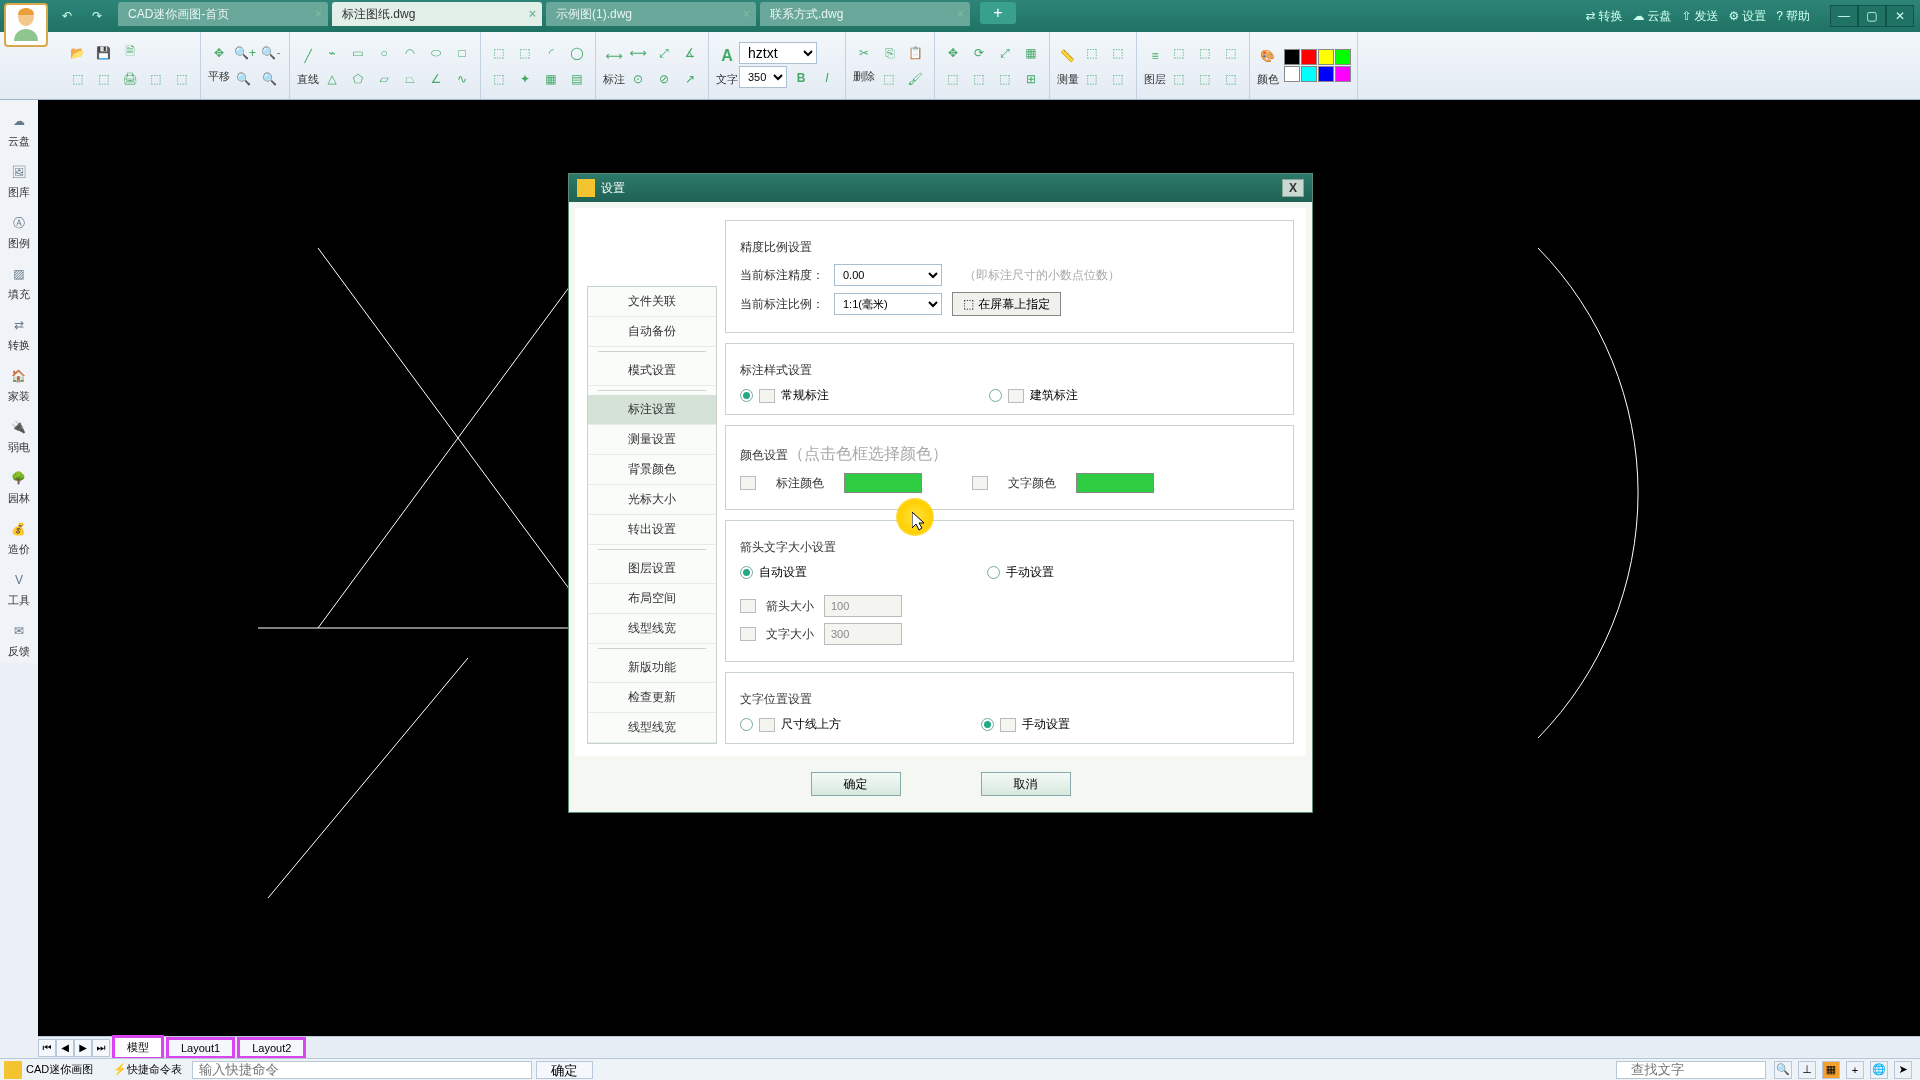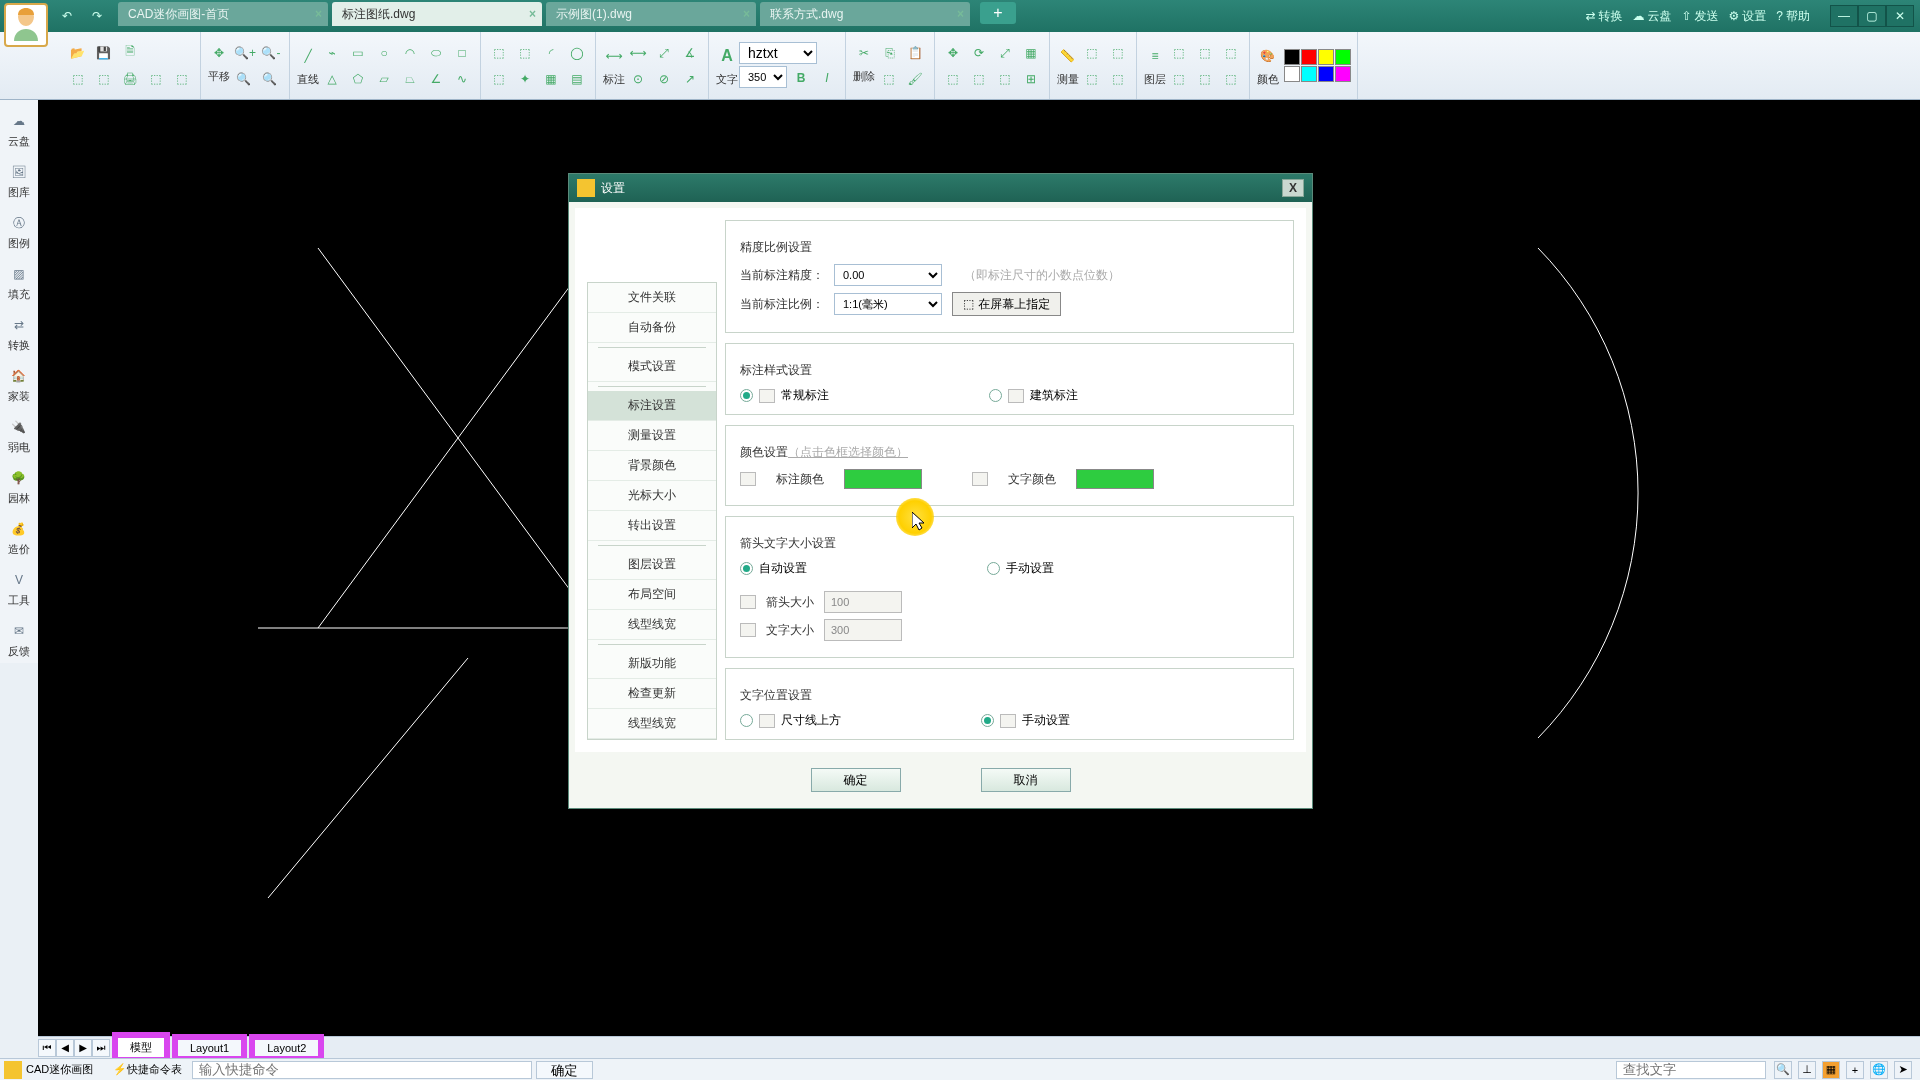--- a/index.html
+++ b/index.html
@@ -39,45 +39,45 @@
 .leftbar .litem span { font-size: 11px; color: #333; margin-top: 2px; }
 
 
 .canvas { position: absolute; left: 38px; top: 100px; right: 0; bottom: 44px; background: #000; overflow: hidden; }
 .canvas svg { width: 100%; height: 100%; }
 
 
 .bottom-tabs { position: absolute; left: 38px; bottom: 22px; right: 0; height: 22px; background: #e6edf4; display: flex; align-items: center; border-top: 1px solid #b8c8d8; }
 .bottom-tabs .tab-nav { display: flex; }
 .bottom-tabs .tab-nav div { width: 18px; height: 18px; border: 1px solid #b8c8d8; background: #f4f8fc; display: flex; align-items: center; justify-content: center; cursor: pointer; font-size: 10px; }
-.bottom-tabs .btab { padding: 2px 12px; border: 6px solid #d946ef; background: #f4f8fc; margin-left: 2px; font-size: 11px; cursor: pointer; }
+.bottom-tabs .btab { padding: 2px 12px; border: 3px solid #d946ef; background: #f4f8fc; margin-left: 2px; font-size: 11px; cursor: pointer; }
 .bottom-tabs .btab.active { background: #fff; }
 
 .statusbar { position: absolute; left: 0; bottom: 0; right: 0; height: 22px; background: #eef3f8; display: flex; align-items: center; border-top: 1px solid #b8c8d8; font-size: 11px; }
 .statusbar .appico { width: 18px; height: 18px; background: #f4c430; margin: 0 4px; }
 .statusbar .cmdinput { height: 18px; width: 340px; border: 1px solid #b8c8d8; background: #fff; padding: 0 6px; margin-left: 10px; }
 .statusbar .okbtn { height: 18px; padding: 0 14px; border: 1px solid #b8c8d8; background: #f4f8fc; margin-left: 4px; cursor: pointer; }
-.statusbar .search { margin-left: auto; height: 18px; width: 150px; border: 1px solid #b8c8d8; background: #fff; padding: 0 6px; }
+.statusbar .search { margin-left: auto; height: 18px; width: 150px; border: 1px solid #b8c8d8; background: #fff; padding: 0 14px; }
 .statusbar .sicons { display: flex; gap: 6px; margin: 0 8px; }
 .statusbar .sicons div { width: 18px; height: 18px; border: 1px solid #b8c8d8; display: flex; align-items: center; justify-content: center; cursor: pointer; }
 
 
 .dialog { position: absolute; left: 568px; top: 173px; width: 745px; background: #f4f7f2; border: 1px solid #5a8a7a; box-shadow: 2px 2px 8px rgba(0,0,0,.4); }
 .dialog-title { height: 28px; background: linear-gradient(#2d7a6a,#1f6254); display: flex; align-items: center; padding: 0 8px; color: #fff; font-size: 12px; }
 .dialog-title .dico { width: 18px; height: 18px; background: #f4c430; margin-right: 6px; }
 .dialog-title .dclose { margin-left: auto; width: 22px; height: 18px; background: #c9d8d0; color: #333; display: flex; align-items: center; justify-content: center; cursor: pointer; font-weight: bold; border: 1px solid #89a89a; }
 .dialog-body { display: flex; padding: 12px; gap: 8px; background: #fff; margin: 6px; align-items: flex-end; }
 .dlg-nav { width: 130px; border: 1px solid #c8d4ca; background: #fafcfa; }
 .dlg-nav .nitem { padding: 6px 0; text-align: center; font-size: 12px; color: #333; cursor: pointer; border-bottom: 1px solid #e4ece6; }
 .dlg-nav .nitem.active { background: #d4e2d8; }
 .dlg-nav .sep { height: 1px; background: #c8d4ca; margin: 4px 10px; }
 .dlg-content { flex: 1; display: flex; flex-direction: column; gap: 10px; }
 .panel { border: 1px solid #c8d4ca; padding: 10px 14px; }
 .panel-title { font-size: 12px; color: #333; margin-bottom: 8px; font-weight: normal; margin-top: 8px; }
-.panel .hint { color: #aaa; font-size: 12px; text-decoration: underline; }
+.panel .hint { color: #aaa; font-size: 16px; }
 .row { display: flex; align-items: center; gap: 10px; margin-bottom: 6px; }
 .row label { font-size: 12px; color: #333; }
 .sel { height: 22px; width: 108px; border: 1px solid #a8bfd4; background: #fff; font-size: 11px; padding: 0 4px; }
 .hinttext { color: #aaa; font-size: 12px; margin-left: 12px; }
 .btn-screen { height: 24px; padding: 0 10px; border: 1px solid #888; background: #f0f0ec; font-size: 12px; cursor: pointer; display: inline-flex; align-items: center; gap: 4px; }
 .radio-row { display: flex; align-items: center; gap: 40px; }
 .radio-item { display: flex; align-items: center; gap: 6px; font-size: 12px; cursor: pointer; }
 .radio { width: 13px; height: 13px; border: 1px solid #7a9; border-radius: 50%; display: inline-flex; align-items: center; justify-content: center; background: #fff; }
 .radio.checked::after { content: ''; width: 7px; height: 7px; background: #2a8; border-radius: 50%; }
 .sample-ico { width: 16px; height: 14px; border: 1px solid #bbb; background: #f4f4f0; display: inline-block; }

